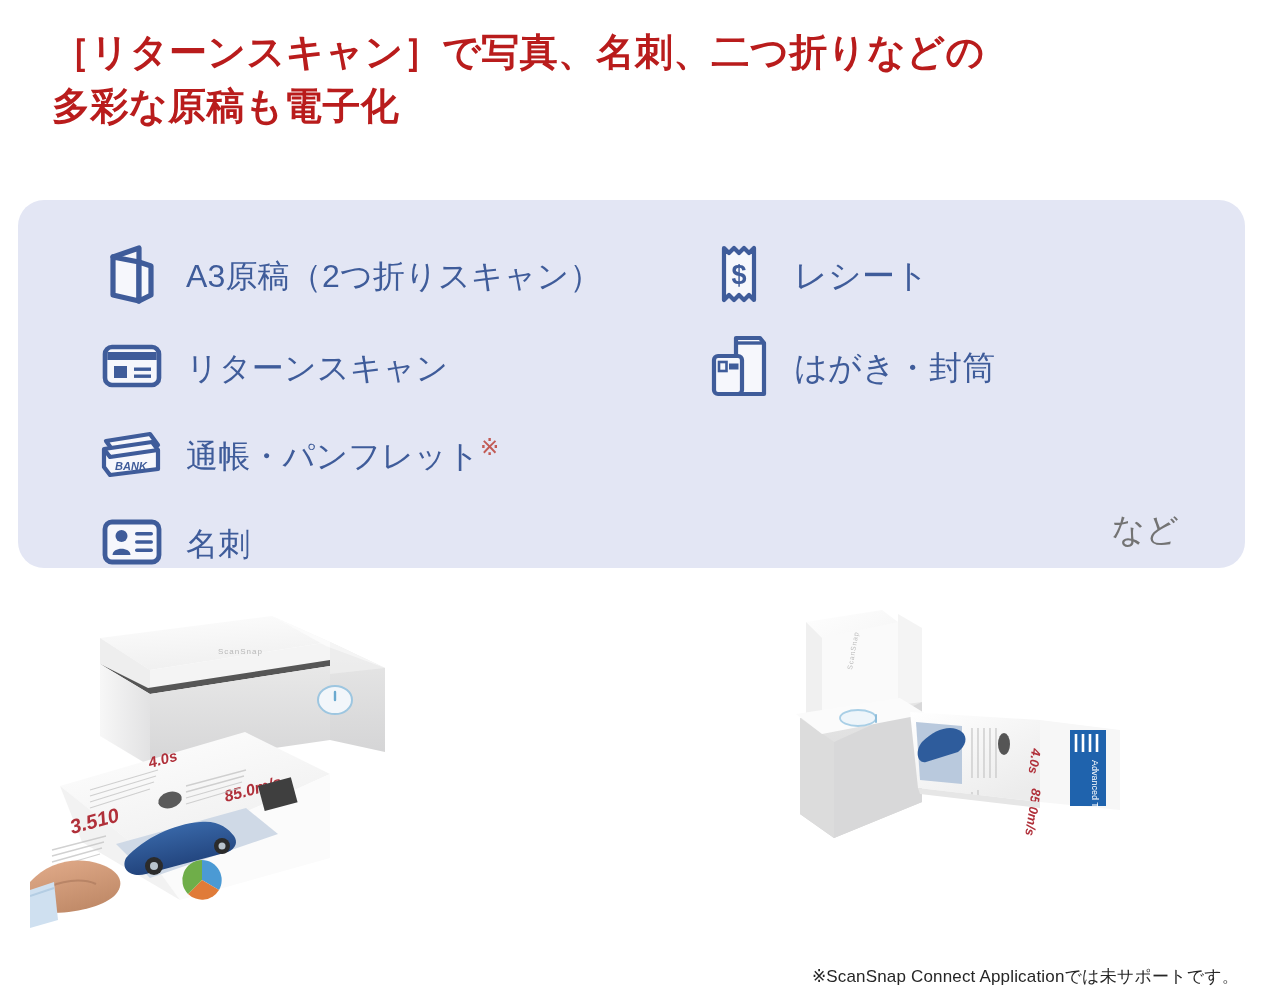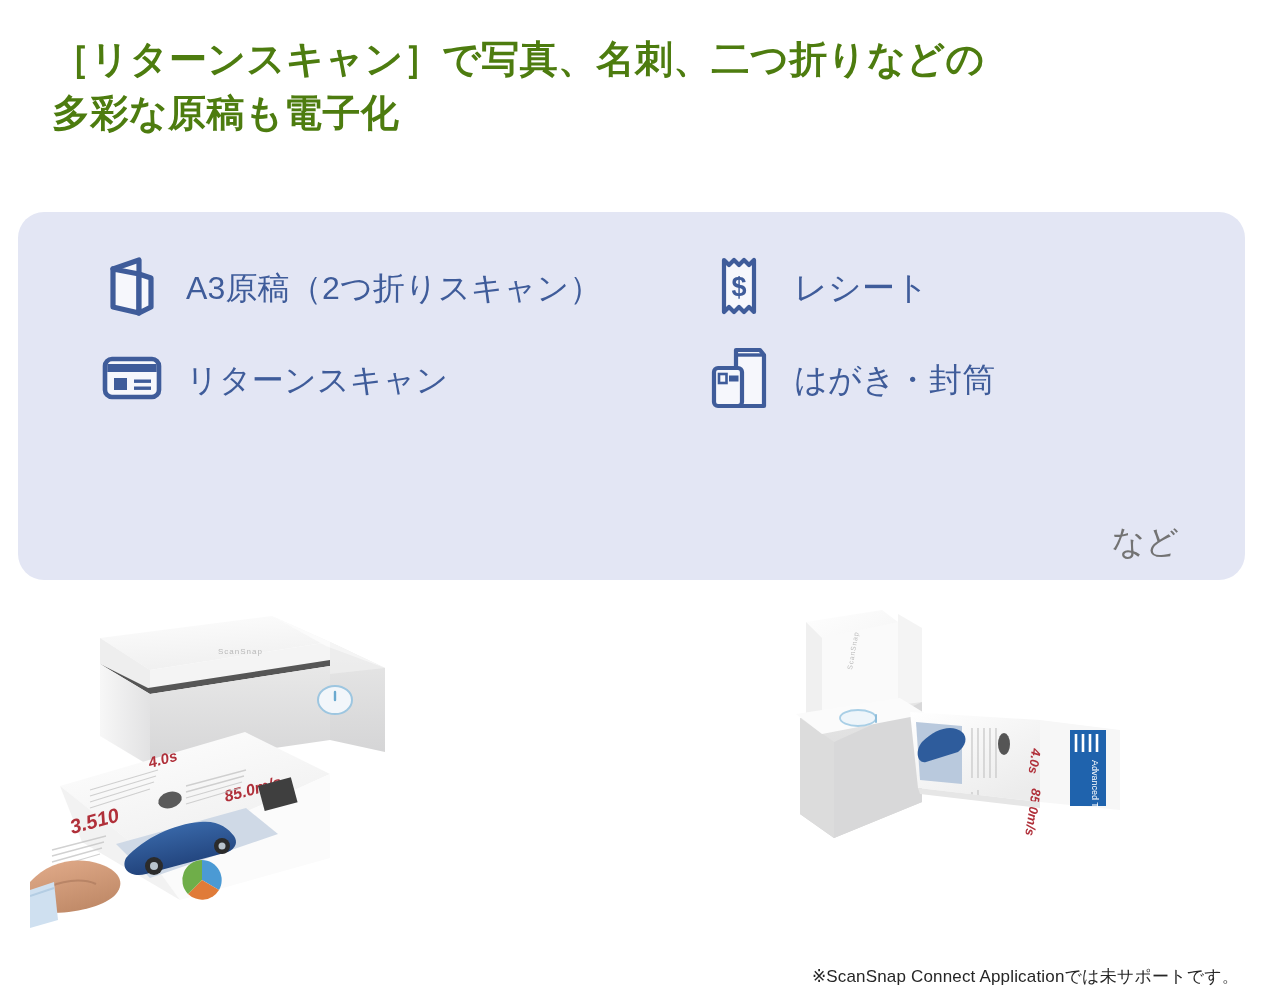--- a/index.html
+++ b/index.html
@@ -14,36 +14,36 @@
     position: relative;
     overflow: hidden;
     font-family: "Liberation Sans", "DejaVu Sans", sans-serif;
     -webkit-font-smoothing: antialiased;
   }
 
   
   .headline {
     position: absolute;
     left: 52px;
-    top: 21px;
+    top: 14px;
     width: 1180px;
-    color: #4d7c0f;
+    color: #b91c1c;
     font-size: 38px;
     line-height: 1.42;
     font-weight: 700;
     letter-spacing: 0.01em;
     white-space: pre-line;
     margin-top: 12px;
   }
 
   
   .panel {
     position: absolute;
     left: 18px;
-    top: 212px;
+    top: 200px;
     width: 1227px;
     height: 368px;
     background: #e3e6f4;
     border-radius: 26px;
     box-sizing: border-box;
   }
   .panel-cols {
     position: absolute;
     inset: 0;
     display: flex;
@@ -155,21 +155,49 @@
             <rect x="12" y="22" width="13" height="12" fill="#3f5c9a"></rect>
             <rect x="32" y="23.5" width="17" height="3.4" fill="#3f5c9a"></rect>
             <rect x="32" y="30.5" width="17" height="3.4" fill="#3f5c9a"></rect>
           </svg>
         </span>
         <span class="feature-label">
           <span>リターンスキャン</span><span class="note-mark"></span>
         </span>
       </div>
 
-
+      <div class="feature-row">
+        <span class="icon-box">
+          <svg width="64" height="50" viewBox="0 0 64 50" fill="none">
+            <path d="M6 12 L50 5 L58 16 L14 23 Z" fill="#f6f7fc" stroke="#3f5c9a" stroke-width="4.2" stroke-linejoin="round"></path>
+            <path d="M4 20 L52 13 L58 21 L58 40 L10 46 L4 38 Z" fill="#f6f7fc" stroke="#3f5c9a" stroke-width="4.2" stroke-linejoin="round"></path>
+            <path d="M4 20 L10 28 L58 21" stroke="#3f5c9a" stroke-width="4.2" stroke-linejoin="round" fill="none"></path>
+            <text x="31" y="41" font-family="'Liberation Sans', sans-serif" font-size="11" font-weight="700" font-style="italic" fill="#3f5c9a" text-anchor="middle">BANK</text>
+          </svg>
+        </span>
+        <span class="feature-label">
+          <span>通帳・パンフレット</span><span class="note-mark">※</span>
+        </span>
+      </div>
+
+      <div class="feature-row">
+        <span class="icon-box">
+          <svg width="60" height="46" viewBox="0 0 60 46" fill="none">
+            <rect x="3" y="3" width="54" height="40" rx="7" fill="#f6f7fc" stroke="#3f5c9a" stroke-width="4.8"></rect>
+            <circle cx="19.5" cy="17" r="6" fill="#3f5c9a"></circle>
+            <path d="M10.5 36 C10.5 27.5 28.5 27.5 28.5 36 Z" fill="#3f5c9a"></path>
+            <rect x="33" y="13" width="18" height="3.6" rx="1.8" fill="#3f5c9a"></rect>
+            <rect x="33" y="21.2" width="18" height="3.6" rx="1.8" fill="#3f5c9a"></rect>
+            <rect x="33" y="29.4" width="18" height="3.6" rx="1.8" fill="#3f5c9a"></rect>
+          </svg>
+        </span>
+        <span class="feature-label">
+          <span>名刺</span><span class="note-mark"></span>
+        </span>
+      </div>
     </div>
 
     <div class="col col-right">
 
       <div class="feature-row">
         <span class="icon-box">
           <svg width="48" height="62" viewBox="0 0 48 62" fill="none">
             <path d="M8 5 L13 10 L18 5 L23 10 L28 5 L33 10 L38 5 L38 57 L33 52 L28 57 L23 52 L18 57 L13 52 L8 57 Z" fill="#f6f7fc" stroke="#3f5c9a" stroke-width="4.2" stroke-linejoin="round"></path>
             <text x="23" y="41" font-family="'Liberation Sans', sans-serif" font-size="27" font-weight="600" fill="#3f5c9a" text-anchor="middle">$</text>
           </svg>

